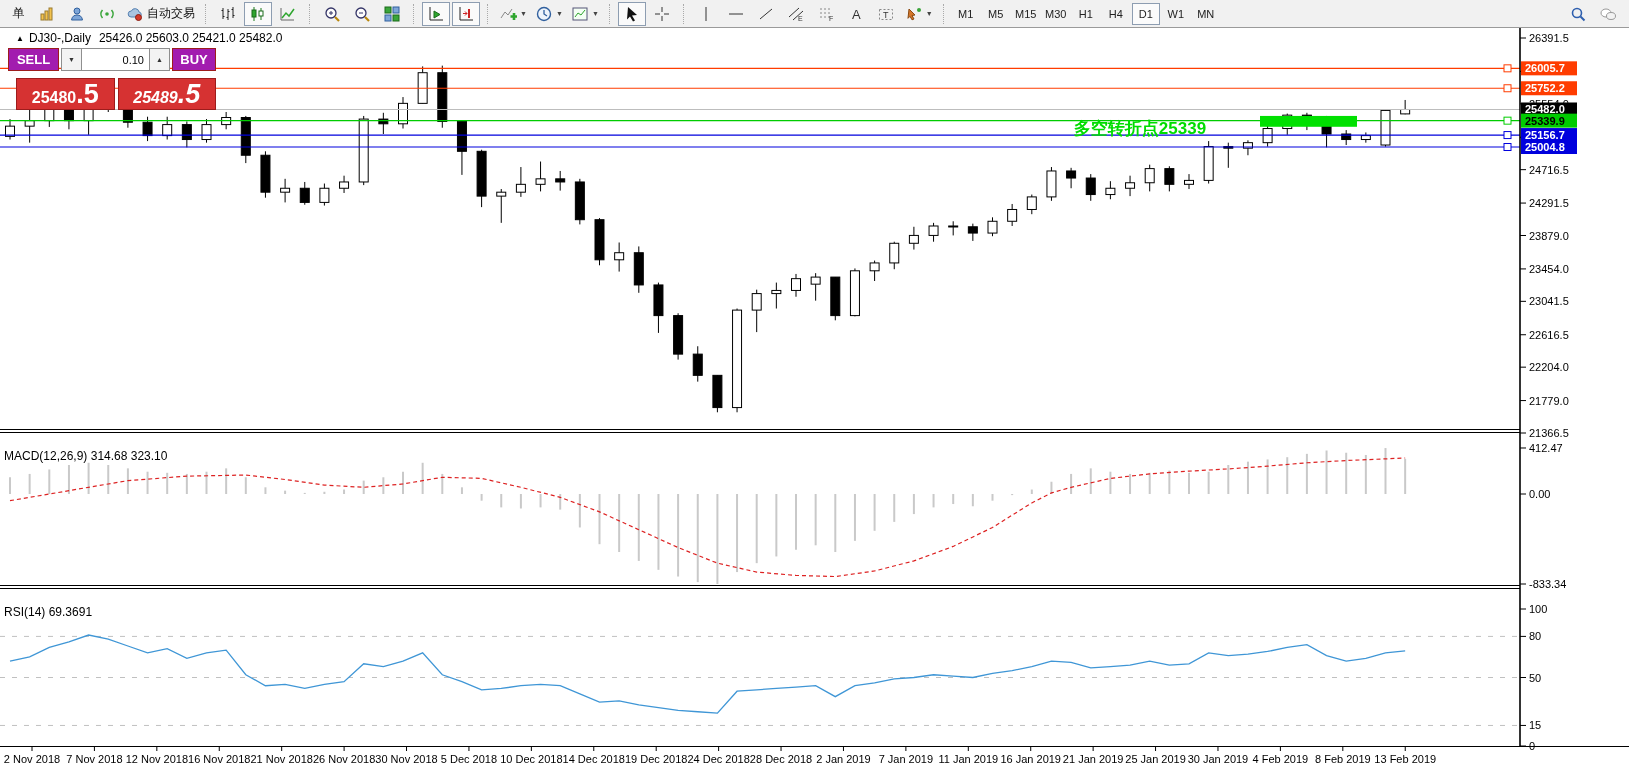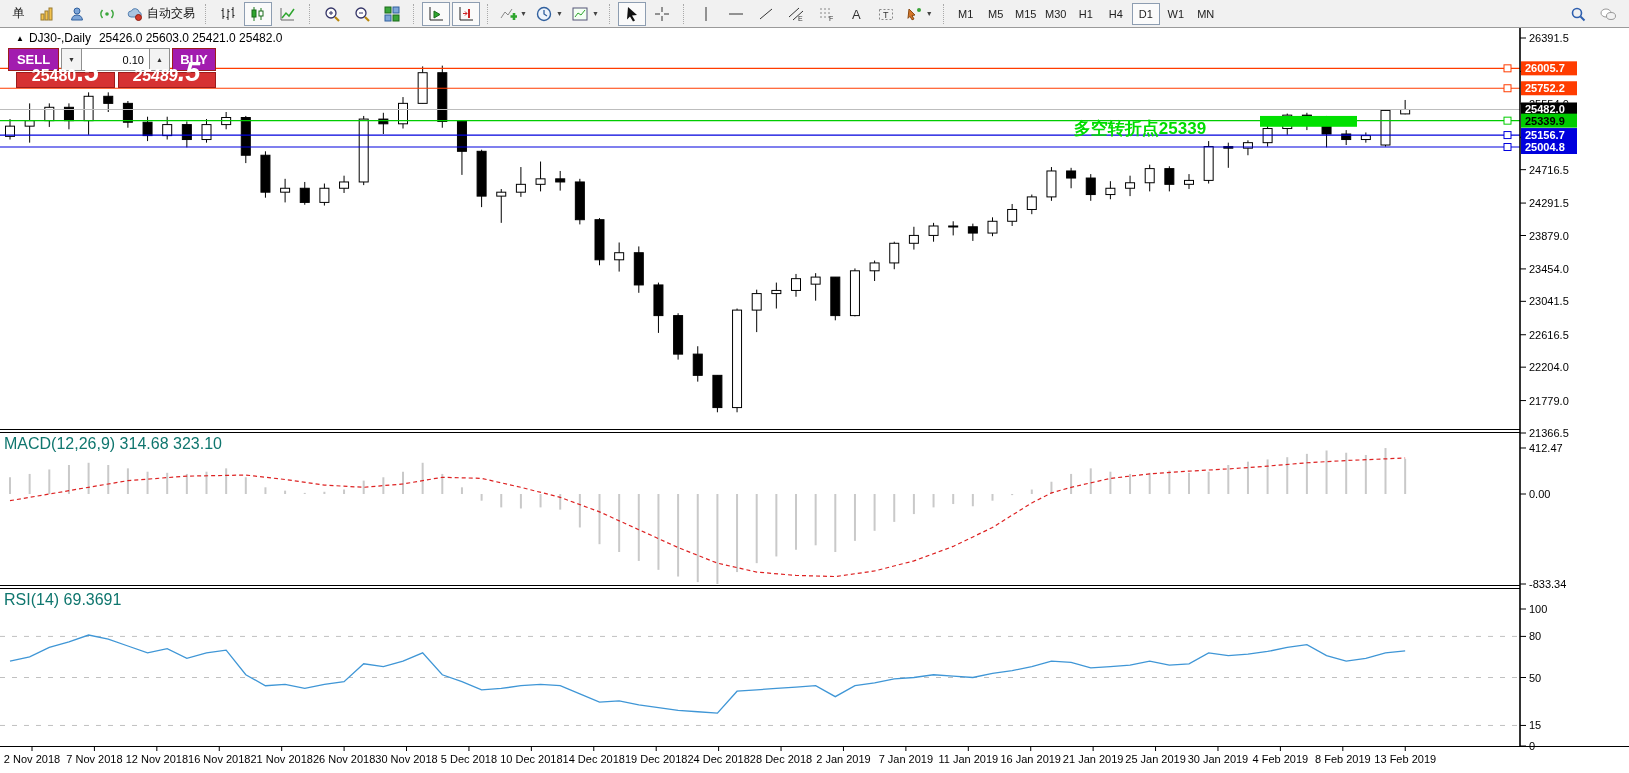--- a/index.html
+++ b/index.html
@@ -25,27 +25,27 @@
   #title-line .ohlc{margin-left:8px;}
   #trade-panel{position:absolute;left:8px;top:48px;z-index:6;width:208px;}
   #tp-row1{display:flex;height:23px;}
   .tp-btn{background:#a21caf;border:1px solid #9d1c1c;color:#fff;font-weight:bold;
           font-size:13px;display:flex;align-items:center;justify-content:center;}
   #sell-btn{width:49px;}#buy-btn{width:42px;margin-left:2px;}
   .spin-btn{width:19px;background:#f3f3f3;border:1px solid #8f8f8f;color:#333;font-size:7px;
             display:flex;align-items:center;justify-content:center;}
   #volume-input{width:62px;border:1px solid #8f8f8f;border-left:none;border-right:none;
             font-size:11px;text-align:right;padding:0 5px 0 0;font-family:"Liberation Sans",sans-serif;}
-  #tp-row2{display:flex;margin-top:1px;height:16px;padding-left:8px;}
+  #tp-row2{display:flex;margin-top:7px;height:32px;padding-left:8px;}
   .tp-price{background:#d63232;border:1px solid #9d1c1c;color:#fff;width:101px;
             display:flex;align-items:flex-end;justify-content:center;padding-bottom:1px;}
   .tp-price .sm{font-size:16px;font-weight:bold;line-height:20px;}
   .tp-price .bg{font-size:27px;font-weight:bold;line-height:27px;}
   #buy-price-box{margin-left:3px;font-style:italic;}
-  .ind-label{position:absolute;left:4px;z-index:6;font-size:16px;color:#0f766e;}
+  .ind-label{position:absolute;left:4px;z-index:6;font-size:12px;color:#000000;margin-top:14px;}
   #macd-label{top:435px;}
   #rsi-label{top:591px;text-align:right;}
   svg text{font-family:"Liberation Sans",sans-serif;}
 </style>
 </head>
 <body>
 
 <svg id="chart-svg" width="1629" height="773" style="position:absolute;left:0;top:0;z-index:1;">
     <rect x="0" y="28" width="1629" height="745" fill="#ffffff"></rect>
     <line x1="10" y1="119.08312049999999" x2="10" y2="139.5209405" stroke="#000" stroke-width="1"></line>

